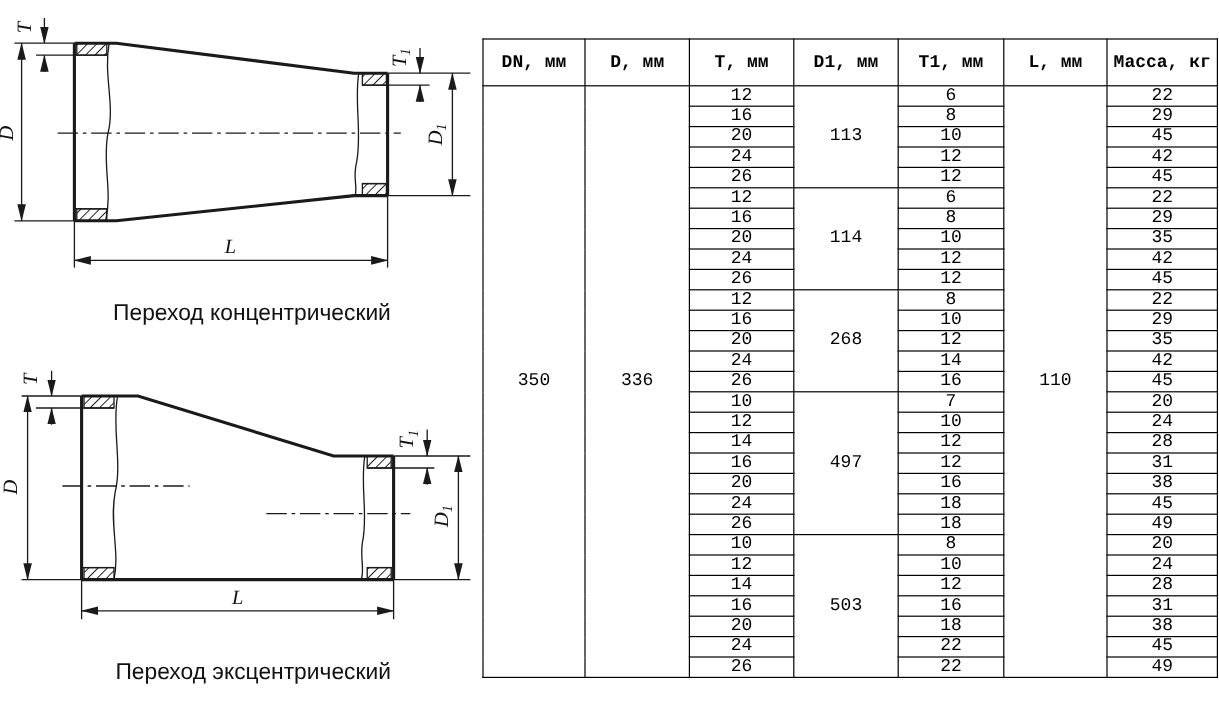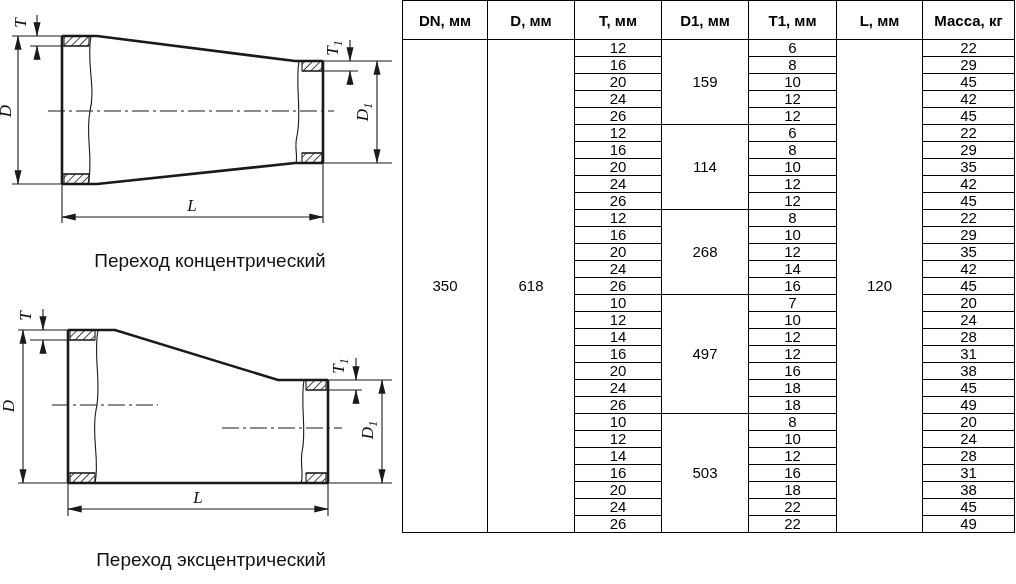--- a/index.html
+++ b/index.html
@@ -16,23 +16,23 @@
   .thin{stroke:#1a1a1a;stroke-width:1.1;fill:none;}
   .center{stroke:#1a1a1a;stroke-width:1.1;fill:none;stroke-dasharray:17 4 3 4;}
   .dim{stroke:#1a1a1a;stroke-width:1.1;fill:none;}
   .hatchrect{fill:url(#hatch);stroke:#1a1a1a;stroke-width:1.1;}
   .lbl{font:italic 17px "Liberation Serif",serif;fill:#111;}
   .lbl .sub{font-size:12px;}
   .cap{font:19px "Liberation Sans",sans-serif;fill:#111;}
 
   
   table.dims{
-    position:absolute;left:402px;top:0;
+    position:absolute;left:402px;top:32px;
     border-collapse:collapse;table-layout:fixed;
-    font-family:Liberation Sans, sans-serif;
+    font-family:Liberation Mono, monospace;
   }
   table.dims th,table.dims td{
     border:1.5px solid #000;text-align:center;vertical-align:middle;
     padding:0;font-size:15px;color:#000;background:#fff;
   }
   table.dims th{height:38px;font-weight:bold;}
   table.dims td{height:16px;line-height:16px;}
 </style>
 </head>
 <body>
@@ -172,25 +172,25 @@
         <th>T, мм</th>
         <th>D1, мм</th>
         <th>T1, мм</th>
         <th>L, мм</th>
         <th>Масса, кг</th>
       </tr>
   </thead>
   <tbody>
       <tr>
         <td rowspan="29">350</td>
-        <td rowspan="29">618</td>
-        <td>12</td>
-        <td rowspan="5">159</td>
+        <td rowspan="29">336</td>
+        <td>12</td>
+        <td rowspan="5">113</td>
         <td>6</td>
-        <td rowspan="29">120</td>
+        <td rowspan="29">110</td>
         <td>22</td>
       </tr>
       <tr>
         <td>16</td>
         <td>8</td>
         <td>29</td>
       </tr>
       <tr>
         <td>20</td>
         <td>10</td>

